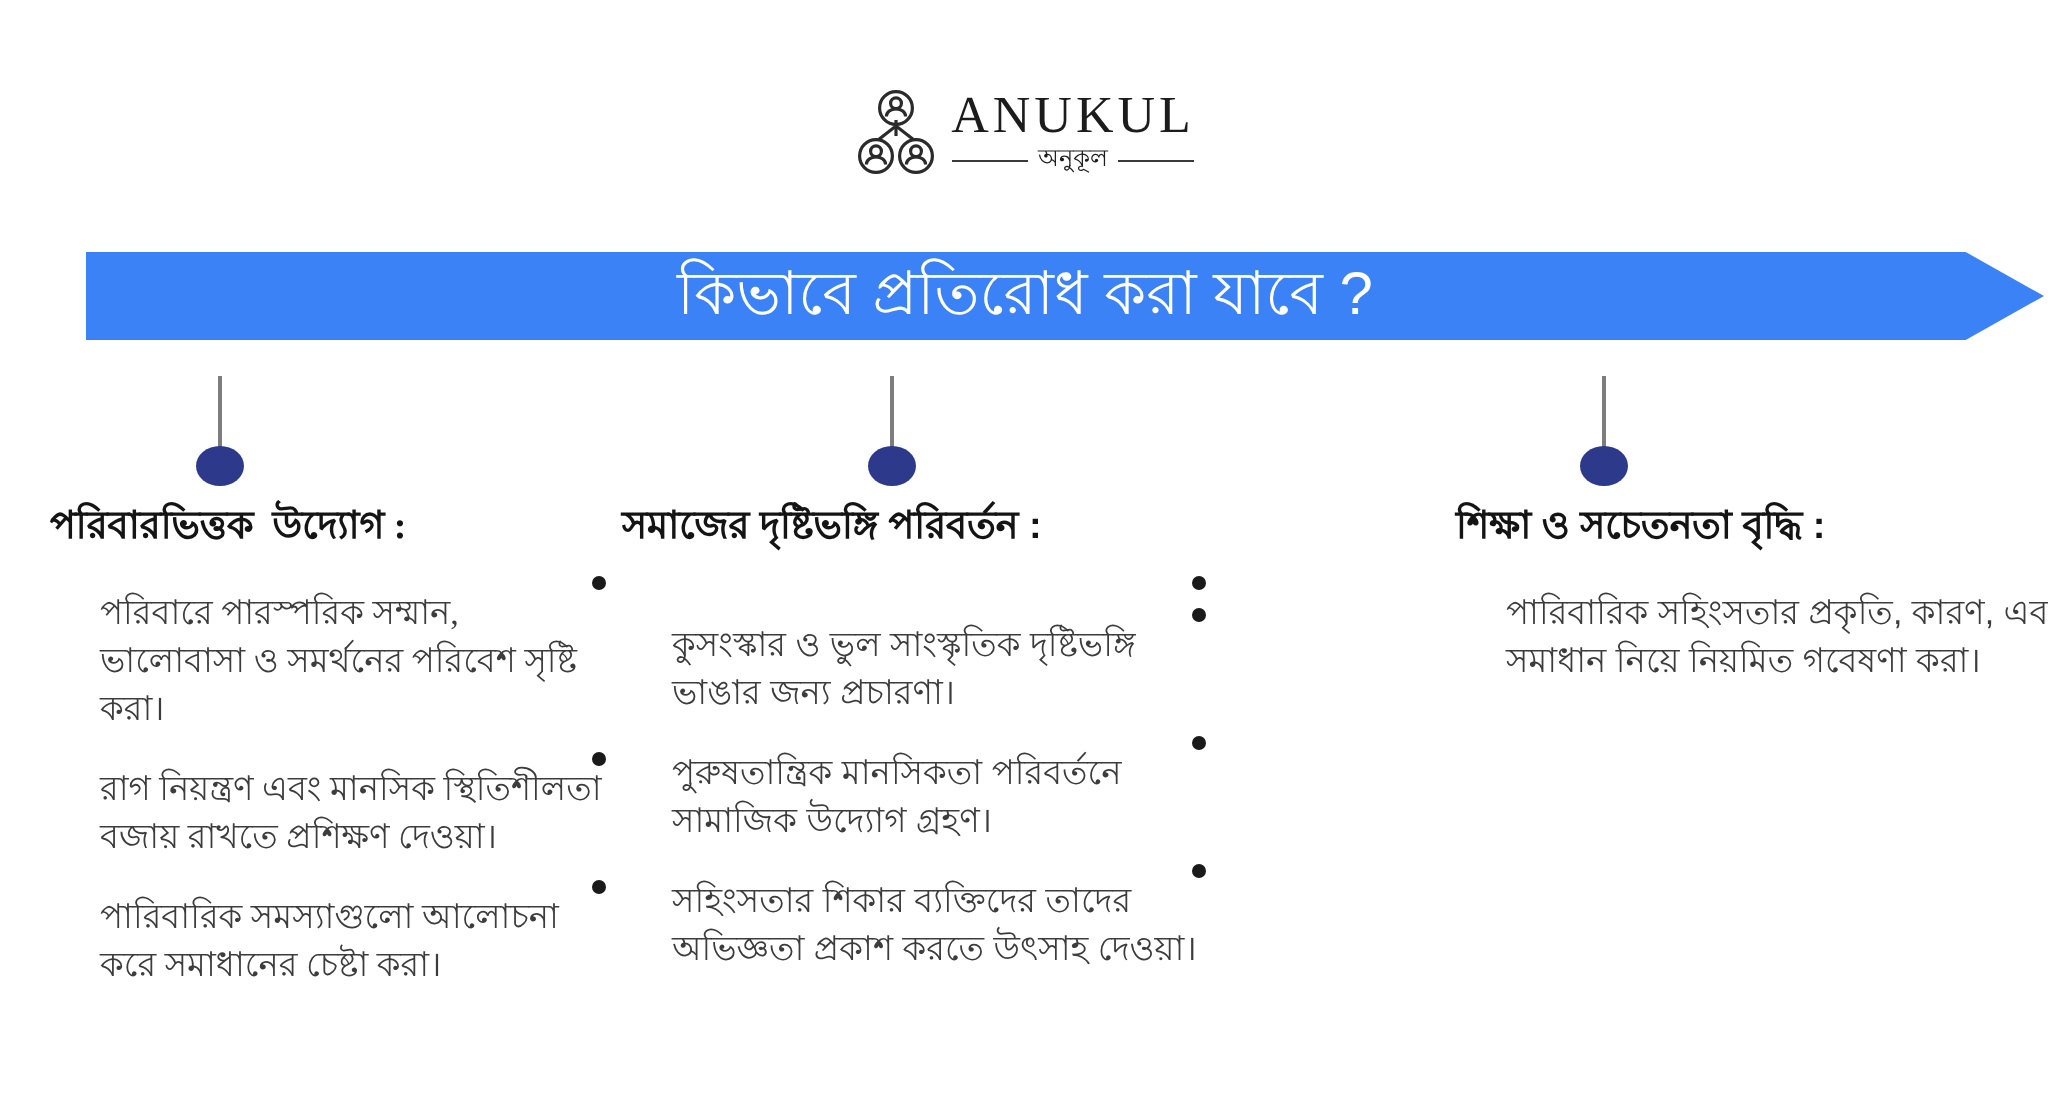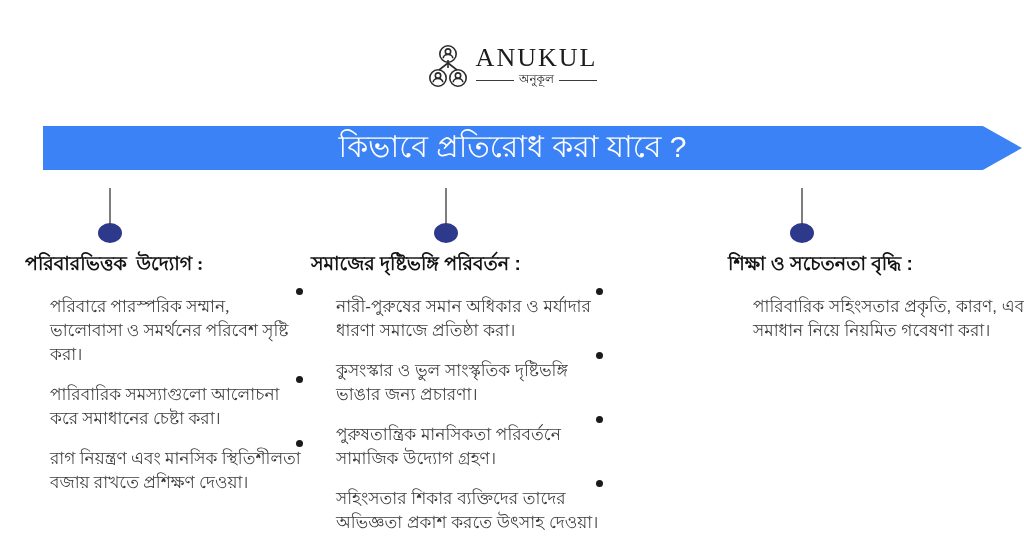--- a/index.html
+++ b/index.html
@@ -111,35 +111,34 @@
 
 <div class="column col1">
   <div class="col-heading">পরিবারভিত্তক  উদ্যোগ :</div>
   <ul class="bullets">
     <li>
       <span class="bullet-dot"></span>
       <span class="bullet-text">পরিবারে পারস্পরিক সম্মান, ভালোবাসা ও সমর্থনের পরিবেশ সৃষ্টি করা।</span>
     </li>
     <li>
       <span class="bullet-dot"></span>
-      <span class="bullet-text">পারিবারিক সমস্যাগুলো আলোচনা করে সমাধানের চেষ্টা করা।</span>
+      <span class="bullet-text">রাগ নিয়ন্ত্রণ এবং মানসিক স্থিতিশীলতা বজায় রাখতে প্রশিক্ষণ দেওয়া।</span>
     </li>
     <li>
       <span class="bullet-dot"></span>
-      <span class="bullet-text">রাগ নিয়ন্ত্রণ এবং মানসিক স্থিতিশীলতা বজায় রাখতে প্রশিক্ষণ দেওয়া।</span>
+      <span class="bullet-text">পারিবারিক সমস্যাগুলো আলোচনা করে সমাধানের চেষ্টা করা।</span>
     </li>
   </ul>
 </div>
 
 <div class="column col2">
   <div class="col-heading">সমাজের দৃষ্টিভঙ্গি পরিবর্তন :</div>
   <ul class="bullets">
     <li>
       <span class="bullet-dot"></span>
-      <span class="bullet-text">নারী-পুরুষের সমান অধিকার ও মর্যাদার ধারণা সমাজে প্রতিষ্ঠা করা।</span>
     </li>
     <li>
       <span class="bullet-dot"></span>
       <span class="bullet-text">কুসংস্কার ও ভুল সাংস্কৃতিক দৃষ্টিভঙ্গি ভাঙার জন্য প্রচারণা।</span>
     </li>
     <li>
       <span class="bullet-dot"></span>
       <span class="bullet-text">পুরুষতান্ত্রিক মানসিকতা পরিবর্তনে সামাজিক উদ্যোগ গ্রহণ।</span>
     </li>
     <li>

